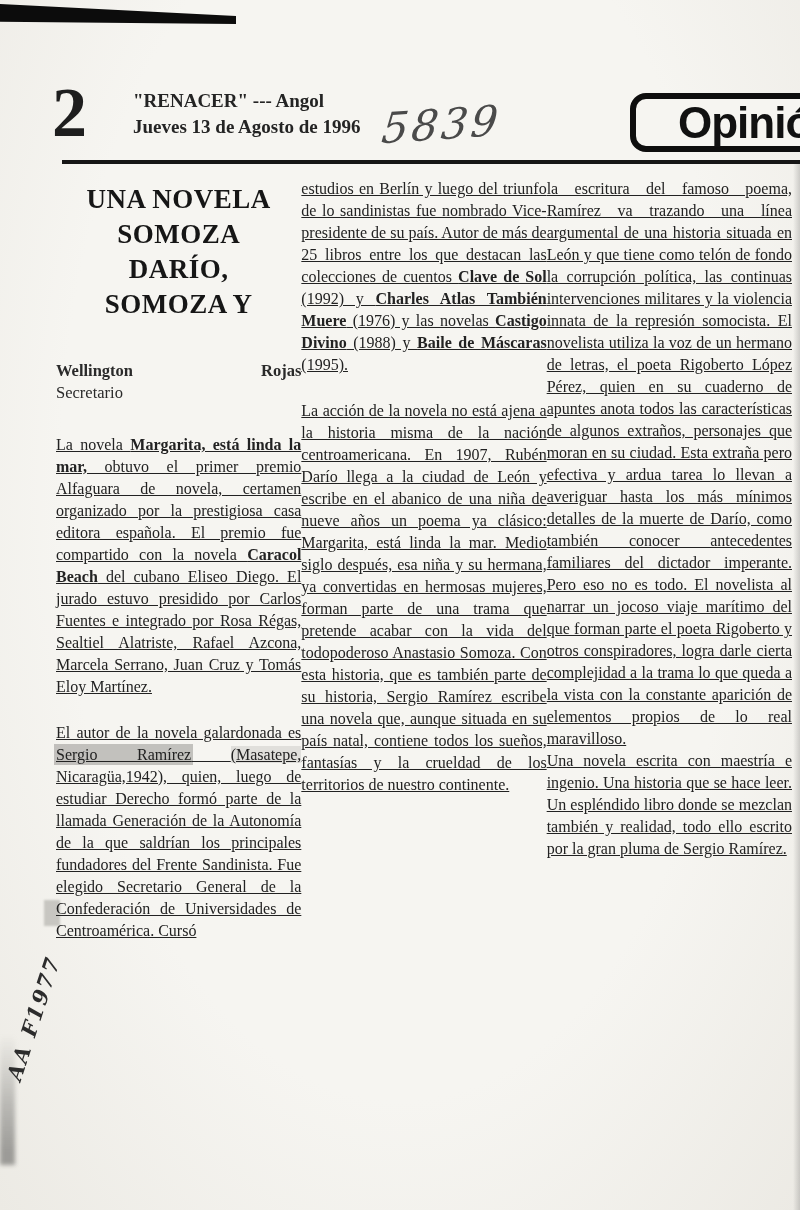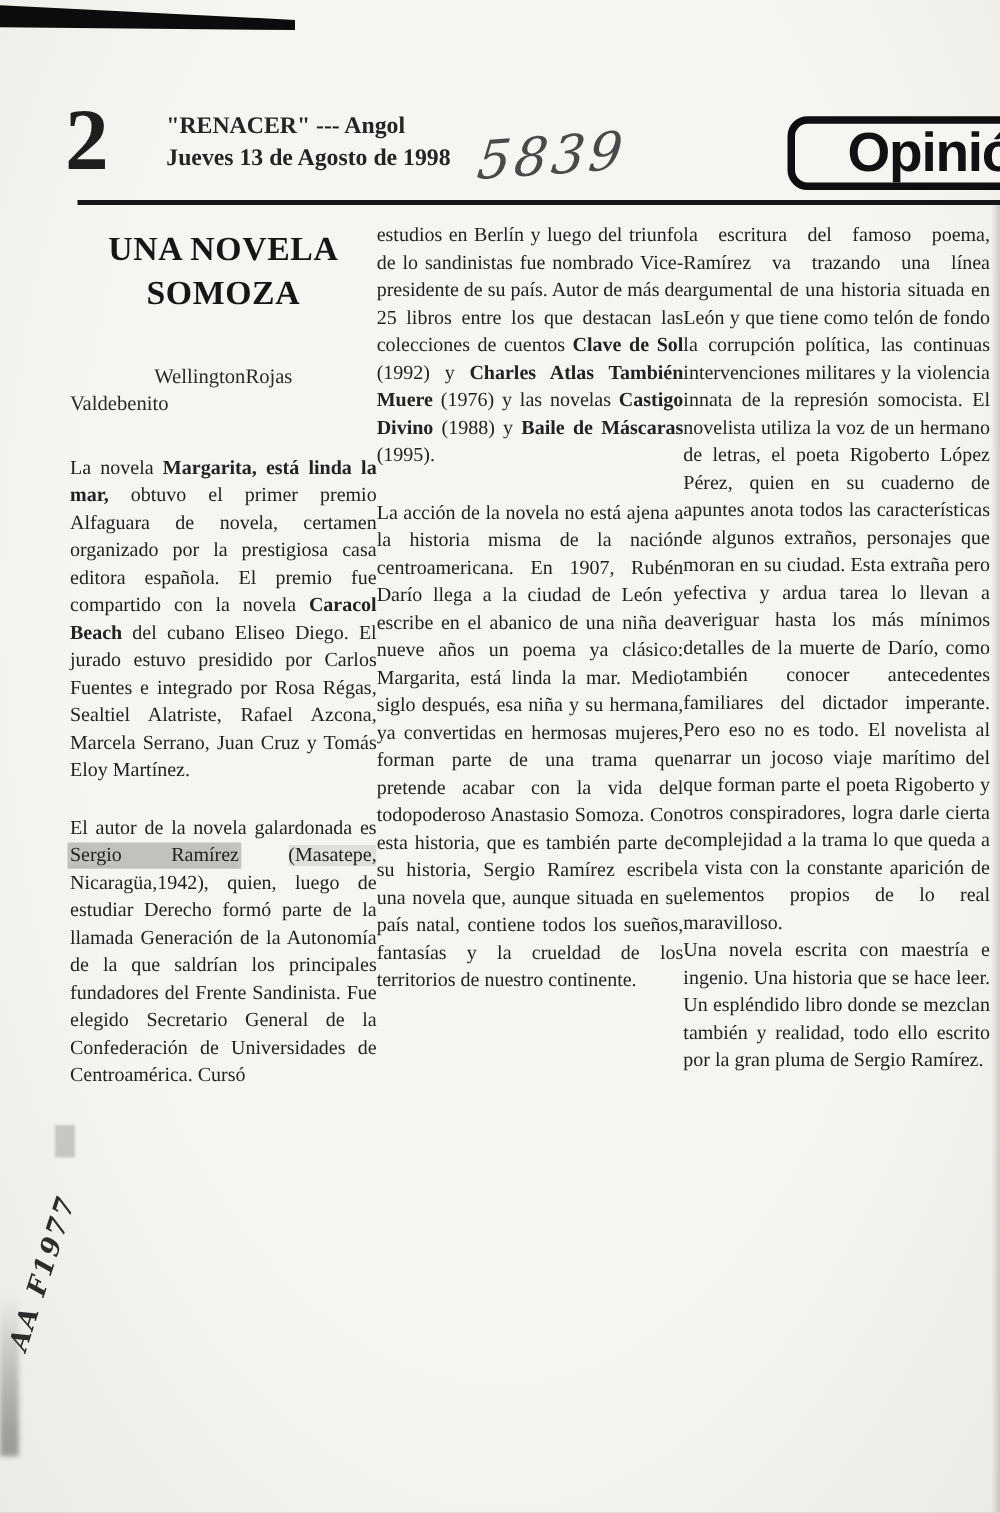--- a/index.html
+++ b/index.html
@@ -76,27 +76,28 @@
     font-weight:bold;
     font-size:27px;line-height:35px;
     letter-spacing:.5px;
     margin:4px 0 0 0;
     color:#161616;
   }
   .byline{
     margin-top:38px;
     font-size:16.5px;line-height:22px;color:#2a2a2a;
   }
-  .byline .row{display:flex;justify-content:center;}
+  .byline .row{display:flex;justify-content:space-between;font-weight:bold;}
   .byline-gap{height:30px;}
   .para{
     margin:0 0 24px 0;
     text-align:justify;
     font-size:16px;line-height:22px;
     color:#222;
+    text-decoration:underline;
   }
   .para.tight{margin-top:-24px;}
   .para:last-child{margin-bottom:0;}
   .b{font-weight:bold;}
   .h{background:rgba(110,108,104,.38);box-shadow:0 0 0 2px rgba(110,108,104,.38);}
   .h2{background:rgba(130,128,124,.18);}
   .hl-blob{
     position:absolute;left:44px;top:900px;width:16px;height:26px;
     background:rgba(110,108,104,.32);filter:blur(1px);
   }
@@ -107,47 +108,49 @@
 <div class="page">
 
   <div class="streak"></div>
   <div class="smudge"></div>
   <div class="edge-shade"></div>
 
   <div class="pagenum">2</div>
 
   <div class="masthead">
     <div>"RENACER" --- Angol</div>
-    <div>Jueves 13 de Agosto de 1998</div>
+    <div>Jueves 13 de Agosto de 1996</div>
   </div>
 
   <div class="hand-number">5839</div>
 
   <div class="section-box">
     <span>Opinió</span>
   </div>
 
   <div class="rule"></div>
 
   <div class="margin-note">AA F1977</div>
   <div class="hl-blob"></div>
 
   <div class="columns">
 
     <div class="col">
       <div class="article-title">
         <div>UNA NOVELA</div>
         <div>SOMOZA</div>
+        <div>DARÍO,</div>
+        <div>SOMOZA Y</div>
       </div>
       <div class="byline">
         <div class="row">
           <span>Wellington</span>
           <span>Rojas</span>
         </div>
-        <div>Valdebenito</div>
+        <div>Secretario</div>
       </div>
       <div class="byline-gap"></div>
       <div>
           <p class="para"><span>La novela </span><span class="b">Margarita, está linda la mar,</span><span> obtuvo el primer premio Alfaguara de novela, certamen organizado por la prestigiosa casa editora española. El premio fue compartido con la novela </span><span class="b">Caracol Beach</span><span> del cubano Eliseo Diego. El jurado estuvo presidido por Carlos Fuentes e integrado por Rosa Régas, Sealtiel Alatriste, Rafael Azcona, Marcela Serrano, Juan Cruz y Tomás Eloy Martínez.</span></p>
           <p class="para"><span>El autor de la novela galardonada es </span><span class="h">Sergio Ramírez</span><span> </span><span class="h2">(Masatepe,</span><span> Nicaragüa,1942), quien, luego de estudiar Derecho formó parte de la llamada Generación de la Autonomía de la que saldrían los principales fundadores del Frente Sandinista. Fue elegido Secretario General de la Confederación de Universidades de Centroamérica. Cursó</span></p>
         </div>
     </div>
 
     <div class="col">
       <div>

